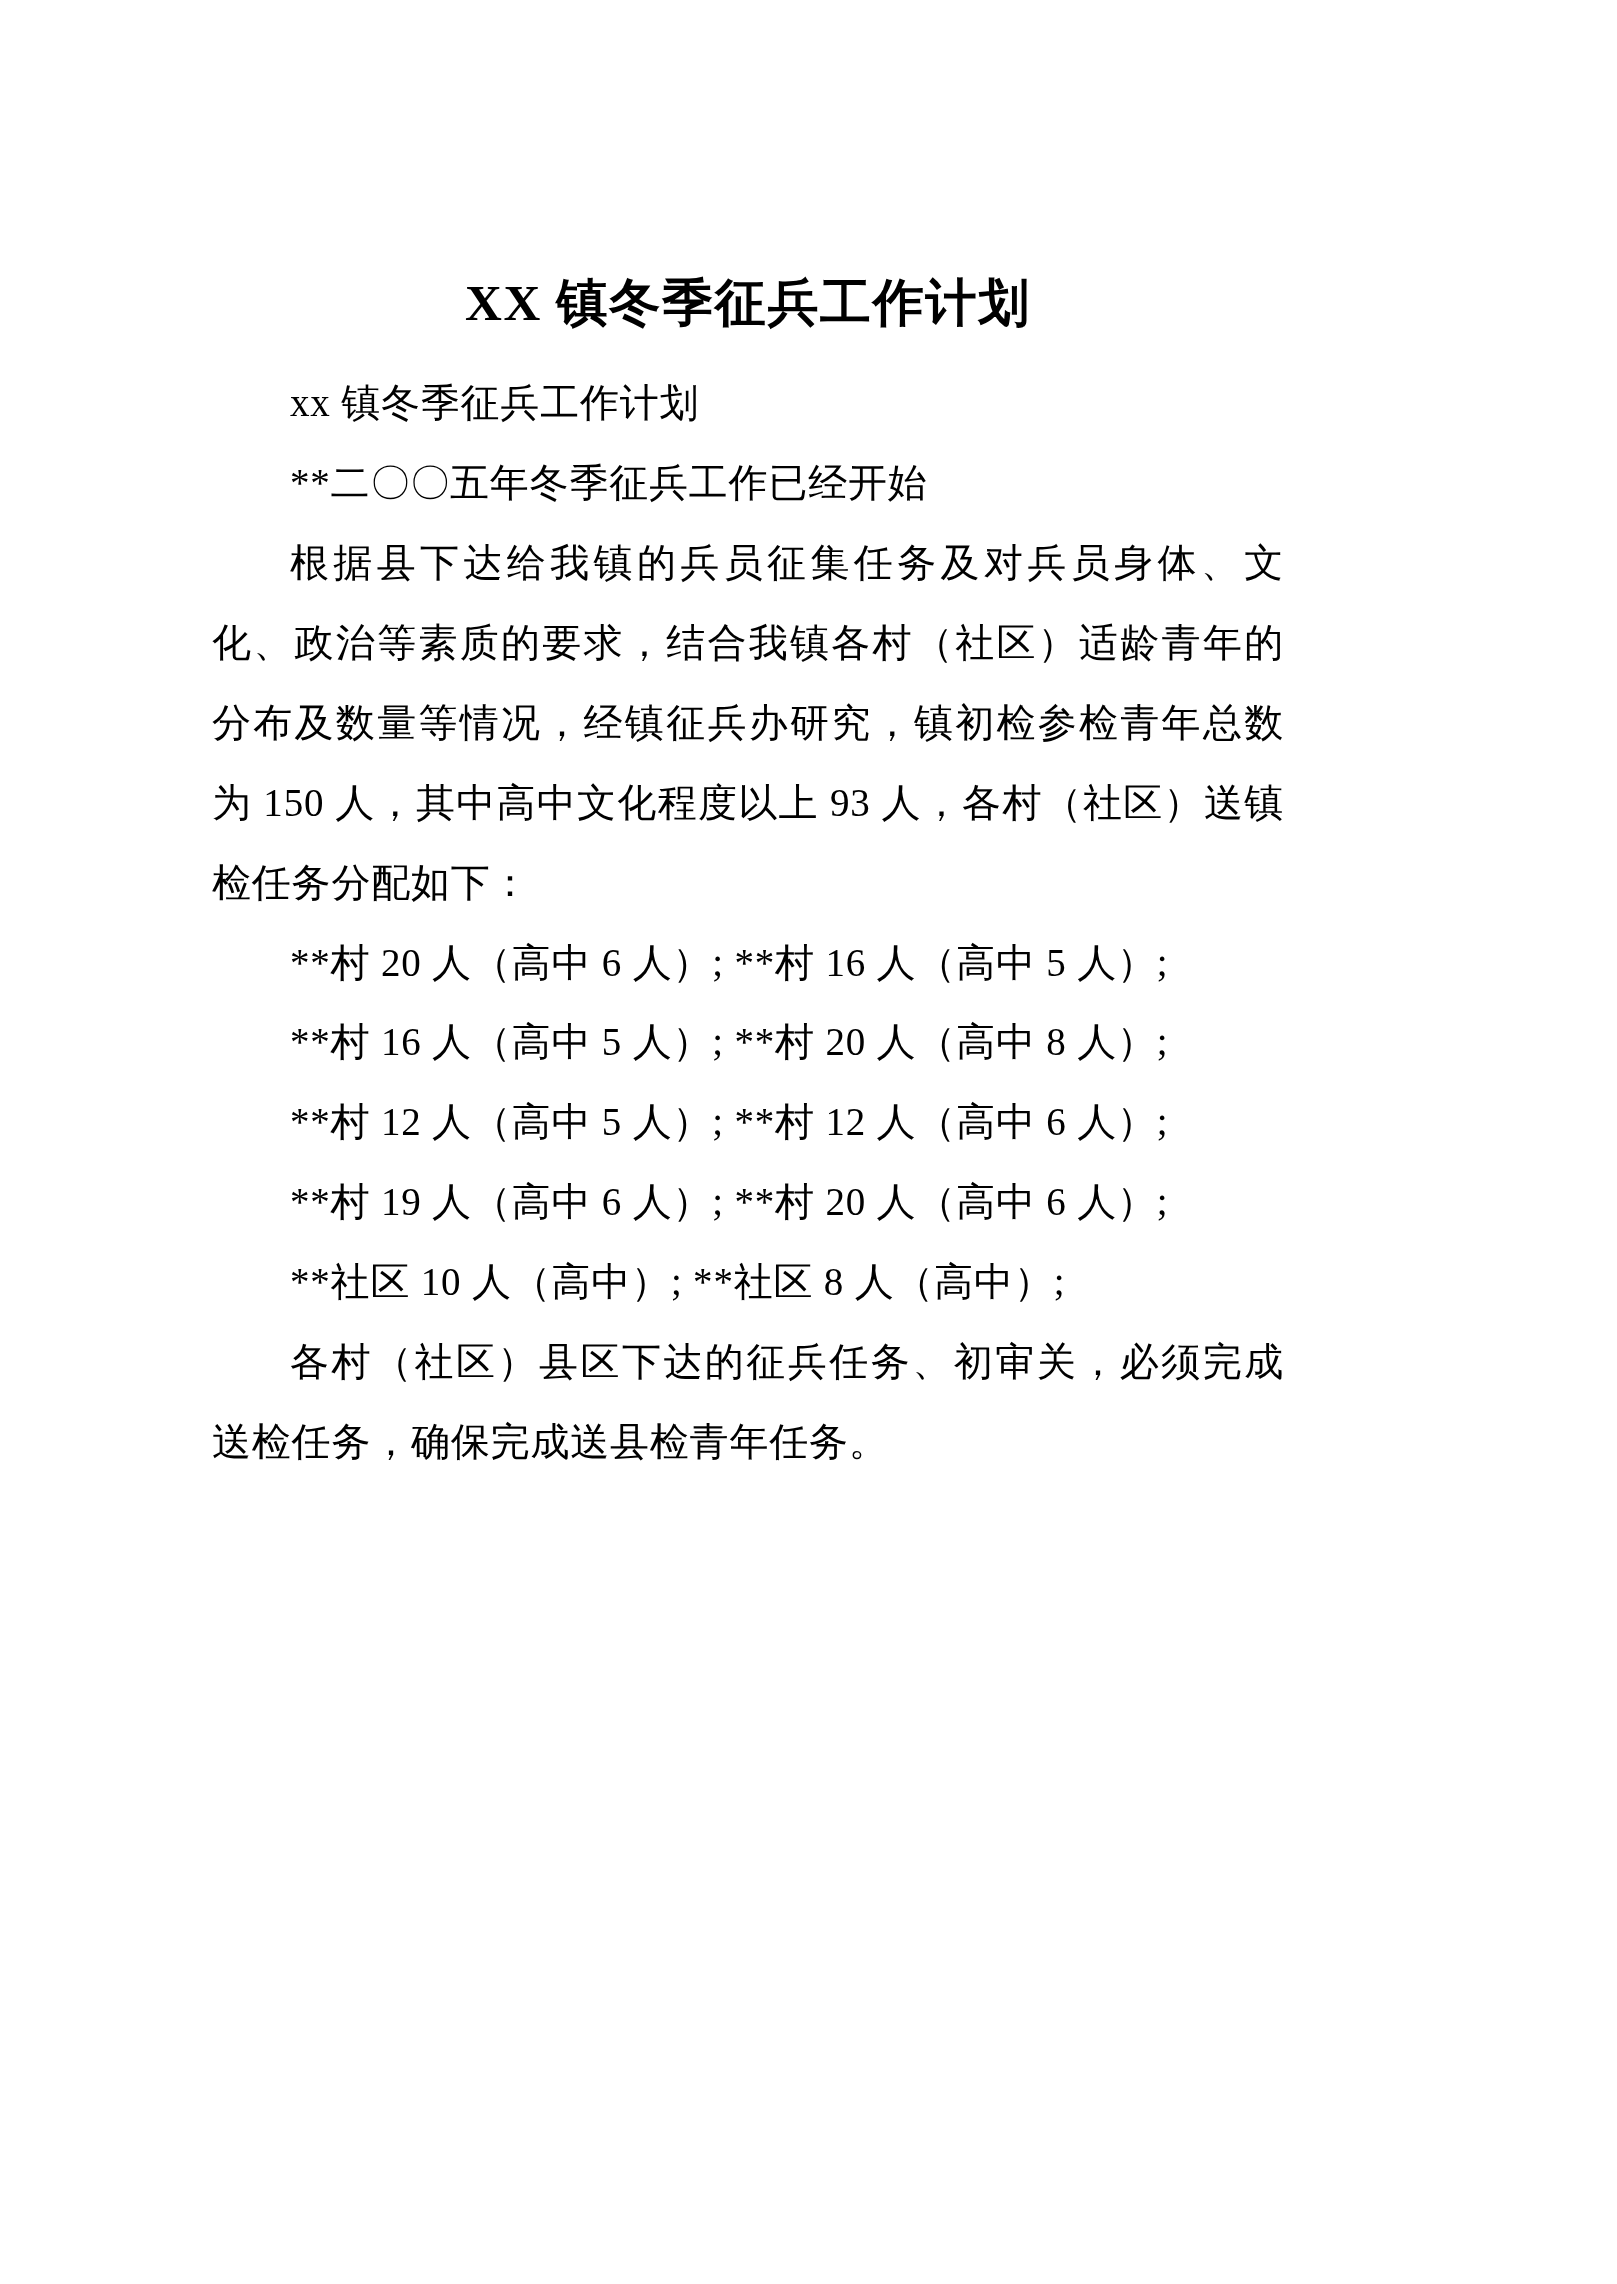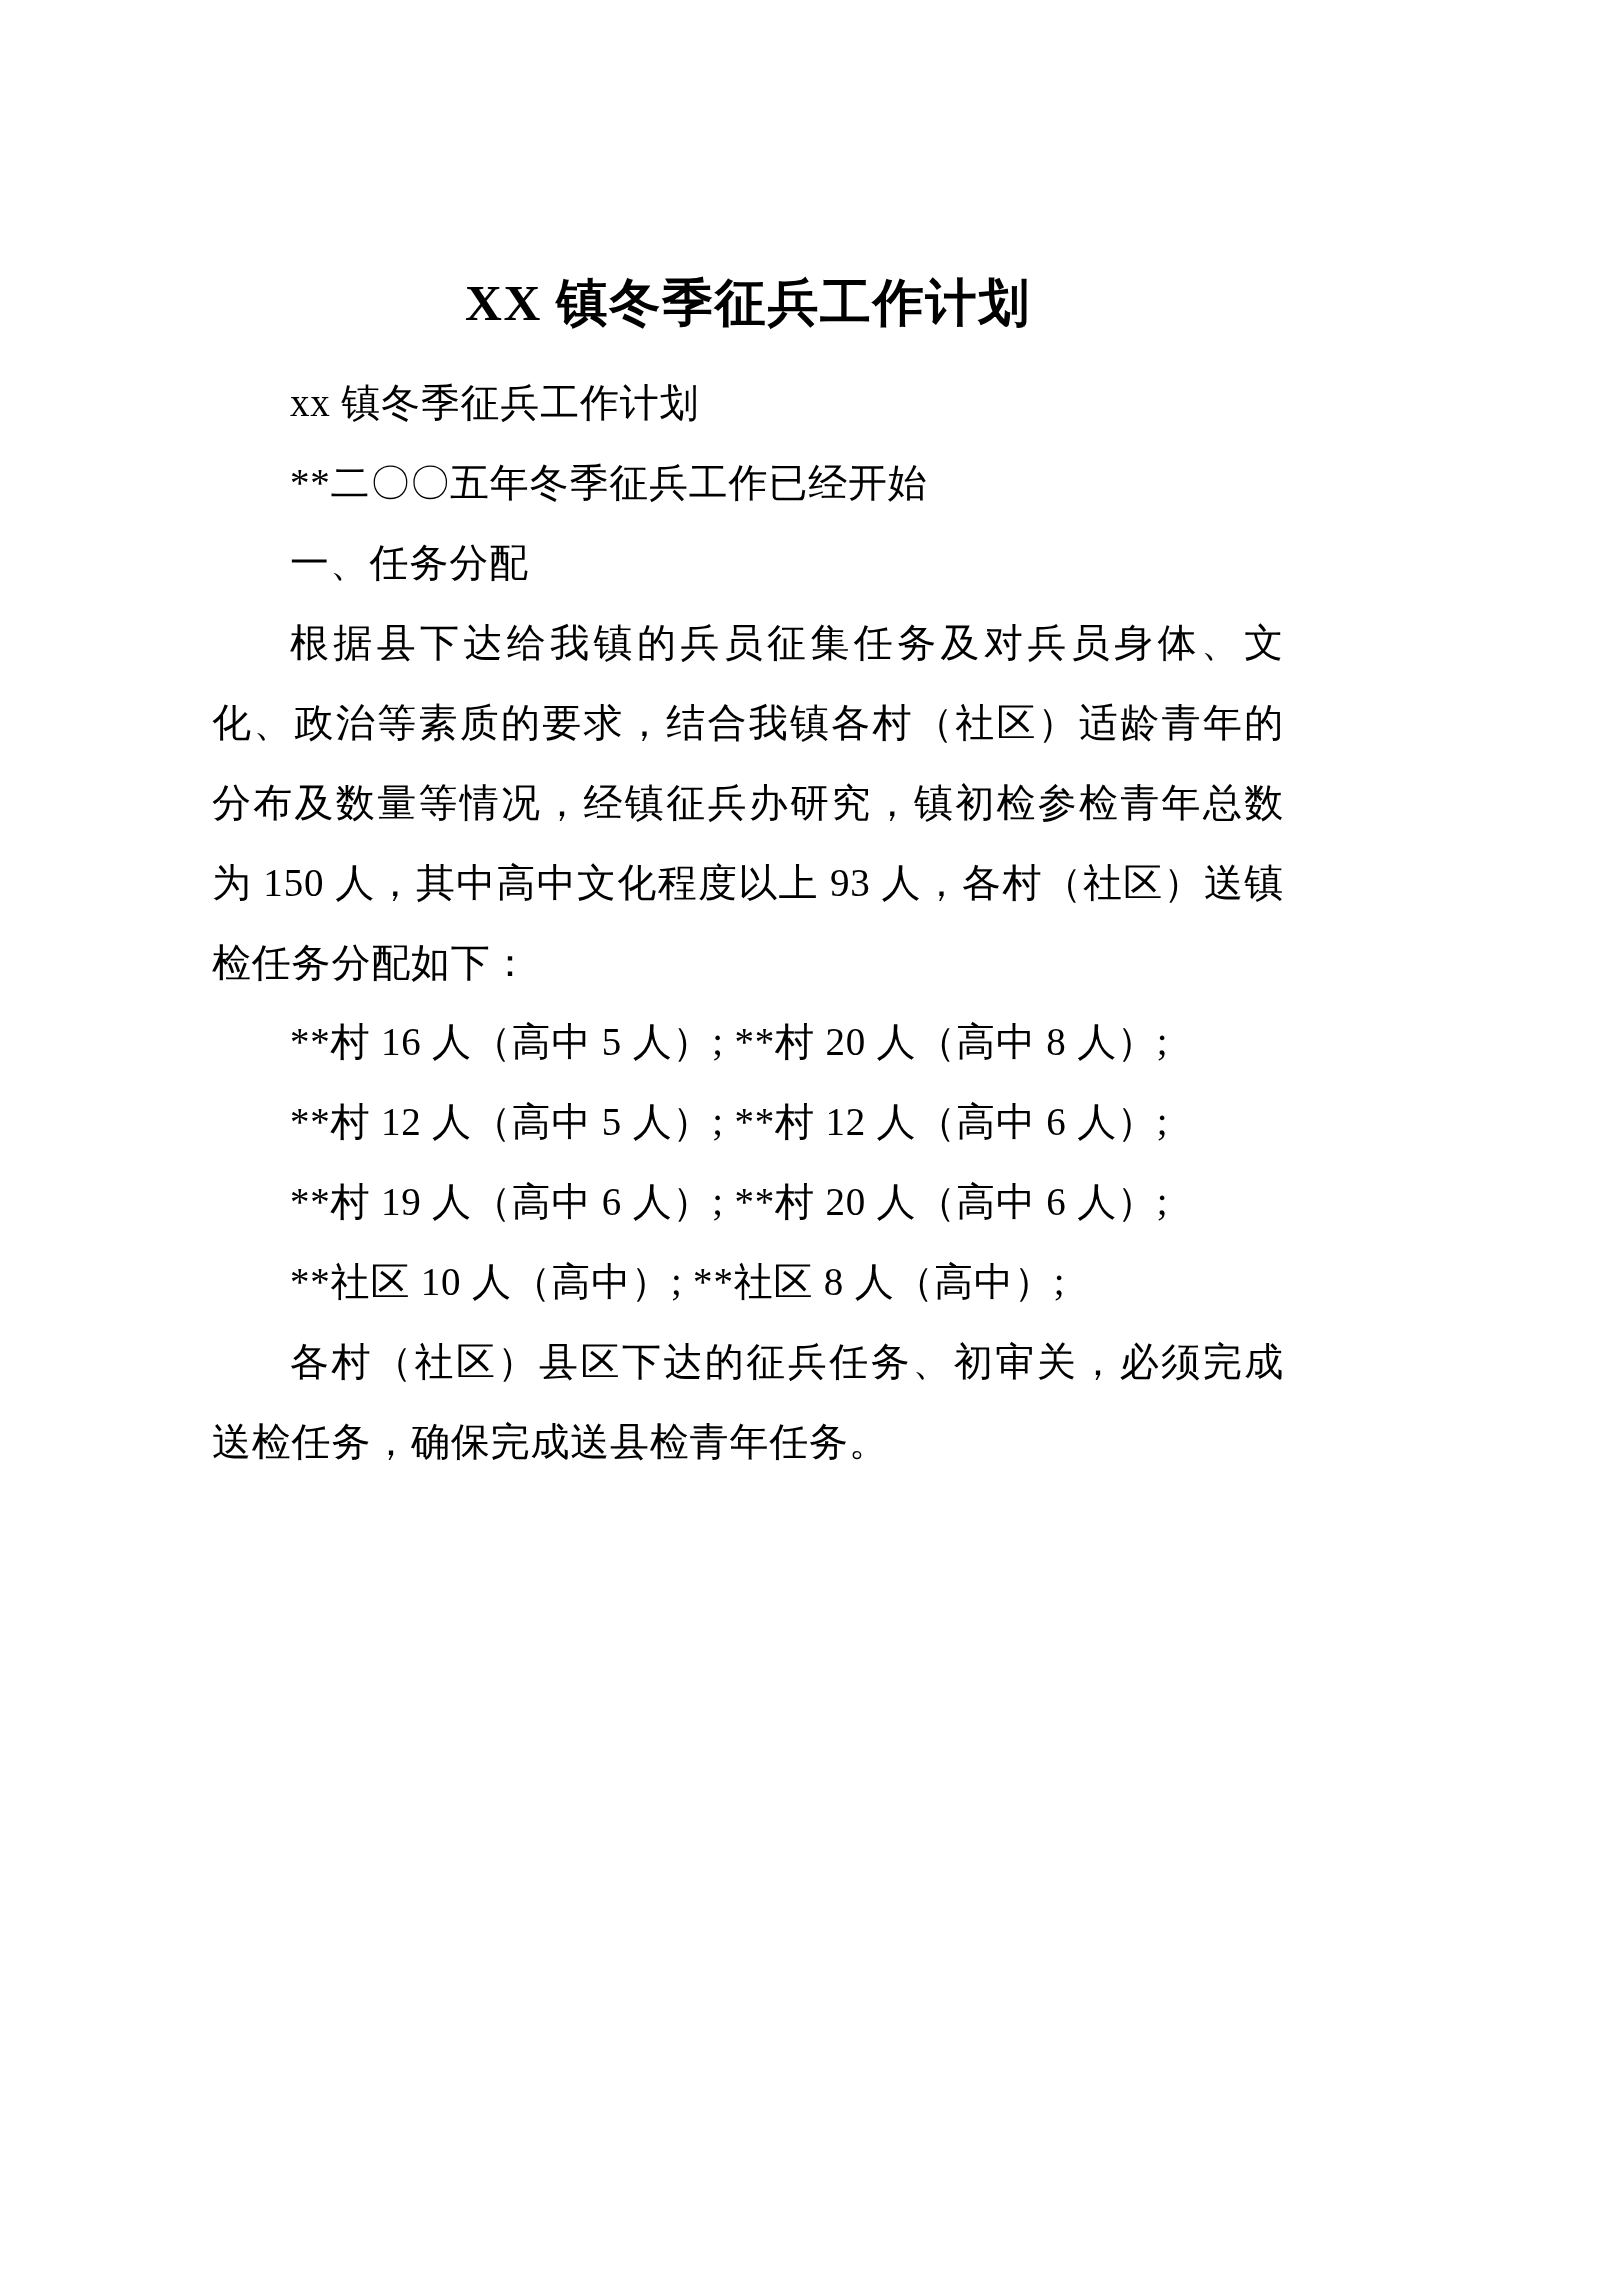--- a/index.html
+++ b/index.html
@@ -43,21 +43,21 @@
   }
 </style>
 </head>
 <body>
 
 <div class="page">
   <h1 class="doc-title">XX 镇冬季征兵工作计划</h1>
 
   <p class="para">xx 镇冬季征兵工作计划</p>
   <p class="para">**二〇〇五年冬季征兵工作已经开始</p>
-  <p class="para">一、任务分配</p>
   <p class="para">根据县下达给我镇的兵员征集任务及对兵员身体、文化、政治等素质的要求，结合我镇各村（社区）适龄青年的分布及数量等情况，经镇征兵办研究，镇初检参检青年总数为 150 人，其中高中文化程度以上 93 人，各村（社区）送镇检任务分配如下：</p>
+  <p class="para">**村 20 人（高中 6 人）; **村 16 人（高中 5 人）;</p>
   <p class="para">**村 16 人（高中 5 人）; **村 20 人（高中 8 人）;</p>
   <p class="para">**村 12 人（高中 5 人）; **村 12 人（高中 6 人）;</p>
   <p class="para">**村 19 人（高中 6 人）; **村 20 人（高中 6 人）;</p>
   <p class="para">**社区 10 人（高中）; **社区 8 人（高中）;</p>
   <p class="para">各村（社区）县区下达的征兵任务、初审关，必须完成送检任务，确保完成送县检青年任务。</p>
 </div>
 
 
 </body></html>

